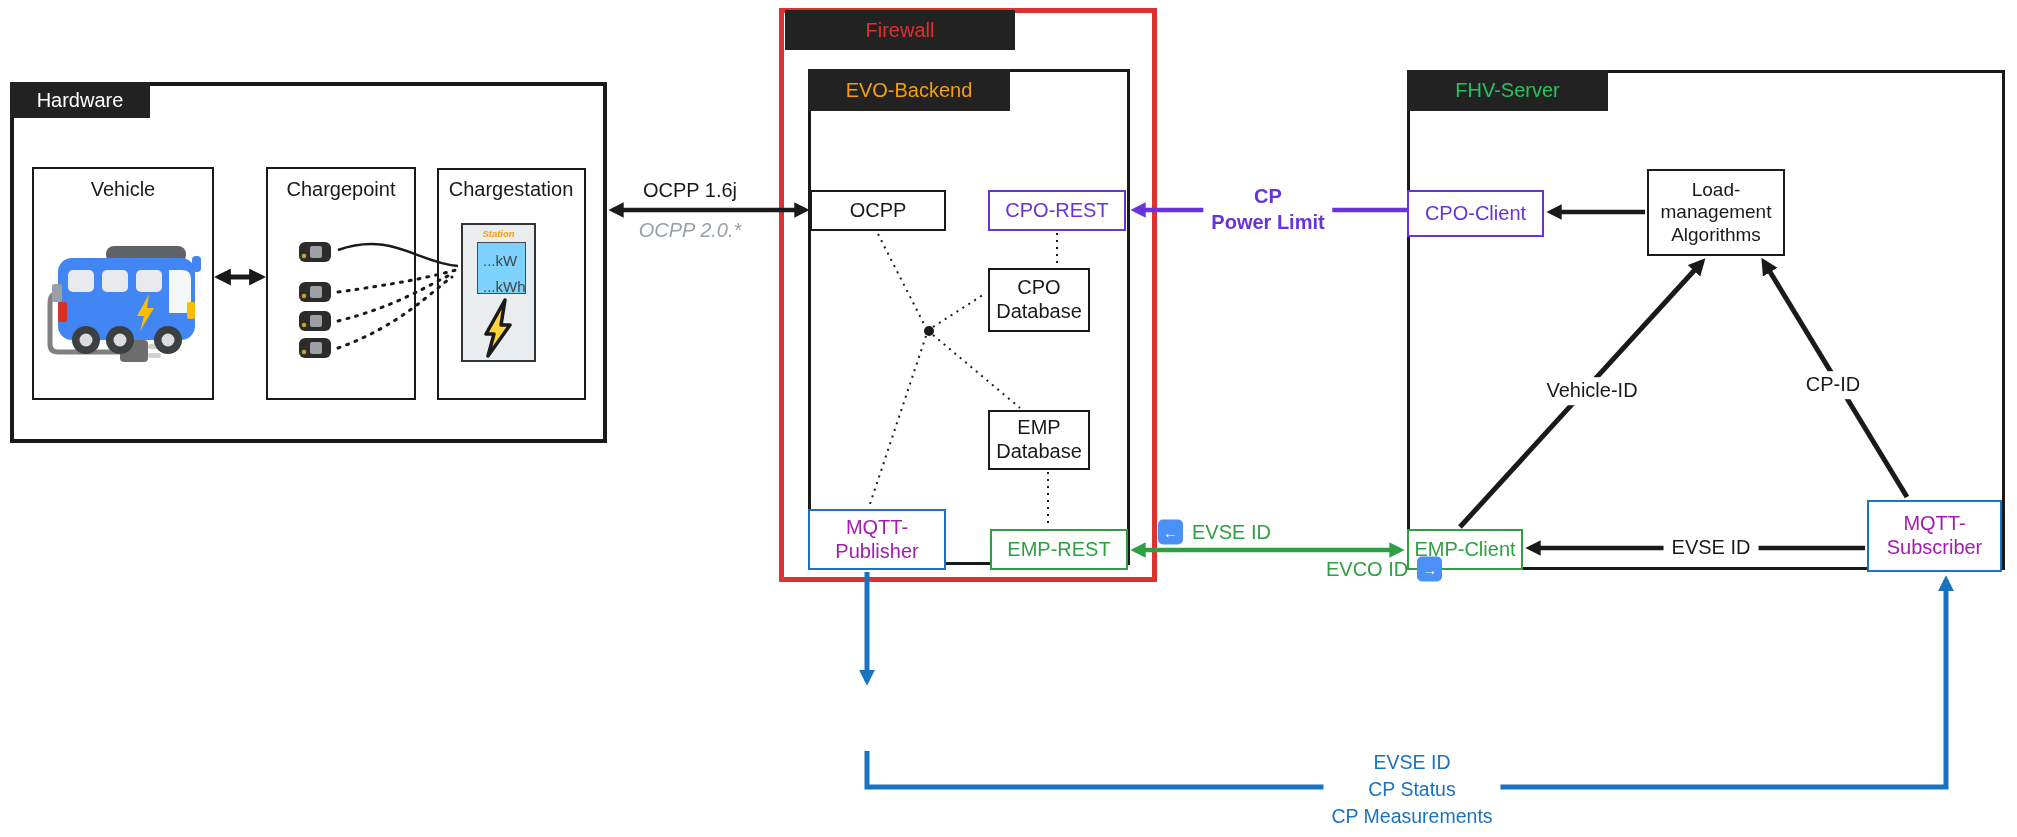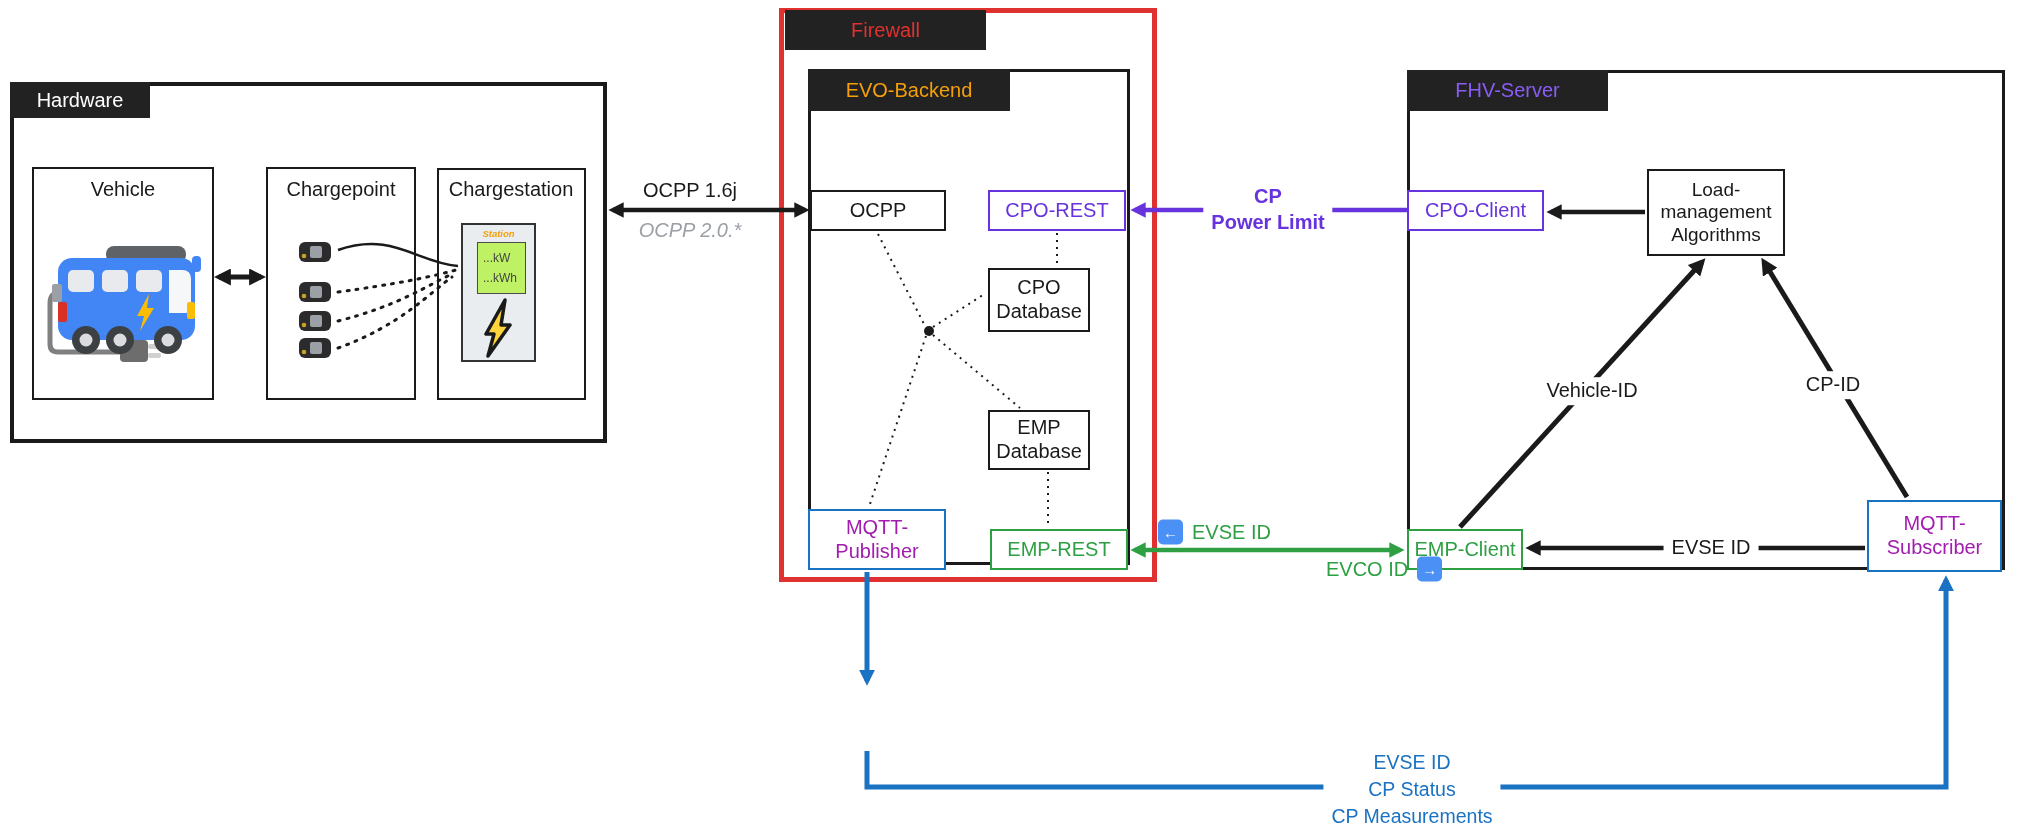--- a/index.html
+++ b/index.html
@@ -28,44 +28,44 @@
   .lbl.purple{color:#6633dd;}
   .lbl.blue{color:#1a72c2;font-size:19.5px;line-height:1.38;}
   .iconlbl{position:absolute;z-index:6;display:flex;align-items:center;gap:9px;transform:translateY(-50%);
            font-size:20px;color:#2ea043;}
   .sqicon{width:25px;height:25px;border-radius:5px;background:#4a90f5;color:#fff;display:flex;
           align-items:center;justify-content:center;font-size:15px;font-weight:bold;line-height:1;}
   
   .station{background:#e9edf0;border:2px solid #333;z-index:2;}
   .station-label{position:absolute;left:0;right:0;top:3px;text-align:center;color:#f59f0b;
                  font-size:9.5px;font-weight:bold;z-index:3;}
-  .readout{position:absolute;background:#bef264;border:1.5px solid #4a4a4a;color:#444;font-size:12px;
+  .readout{position:absolute;background:#7dd3fc;border:1.5px solid #4a4a4a;color:#444;font-size:15px;
            line-height:1.7;padding:5px 0 0 5px;white-space:pre-line;z-index:3;box-sizing:border-box;}
   svg.overlay{position:absolute;left:0;top:0;z-index:5;pointer-events:none;}
 </style>
 </head>
 <body>
 
 <div id="stage">
 
   <div class="abs grp hw" style="left:10px;top:82px;width:597px;height:361px;"></div>
   <div class="abs grp fw" style="left:779px;top:8px;width:378px;height:574px;"></div>
   <div class="abs grp evo" style="left:808px;top:69px;width:322px;height:496px;"></div>
   <div class="abs grp fhv" style="left:1407px;top:70px;width:598px;height:500px;"></div>
 
   <div class="grp-header" style="left:10px;top:82px;width:140px;height:36px;color:#fff;">
       <span>Hardware</span>
     </div>
-  <div class="grp-header" style="left:785px;top:10px;width:201px;height:40px;color:#e03131;">
+  <div class="grp-header" style="left:785px;top:10px;width:230px;height:40px;color:#e03131;">
       <span>Firewall</span>
     </div>
   <div class="grp-header" style="left:808px;top:69px;width:202px;height:42px;color:#f59f0b;">
       <span>EVO-Backend</span>
     </div>
-  <div class="grp-header" style="left:1407px;top:70px;width:201px;height:41px;color:#8b5cf6;">
+  <div class="grp-header" style="left:1407px;top:70px;width:201px;height:41px;color:#22c55e;">
       <span>FHV-Server</span>
     </div>
 
   <div class="abs node" style="left:32px;top:167px;width:182px;height:233px;align-items:flex-start;"></div>
   <div class="lbl" style="left:123px;top:190px;">Vehicle</div>
 
   <div class="abs node" style="left:266px;top:167px;width:150px;height:233px;"></div>
   <div class="lbl" style="left:341px;top:190px;">Chargepoint</div>
 
   <div class="abs node" style="left:437px;top:168px;width:149px;height:232px;"></div>
@@ -80,21 +80,21 @@
   <div class="abs node" style="left:810px;top:190px;width:136px;height:41px;">OCPP</div>
   <div class="abs node purple" style="left:988px;top:190px;width:138px;height:41px;">CPO-REST</div>
   <div class="abs node" style="left:988px;top:268px;width:102px;height:64px;">CPO
 Database</div>
   <div class="abs node" style="left:988px;top:410px;width:102px;height:60px;">EMP
 Database</div>
   <div class="abs node blue" style="left:808px;top:509px;width:138px;height:61px;">MQTT-
 Publisher</div>
   <div class="abs node green" style="left:990px;top:529px;width:138px;height:41px;">EMP-REST</div>
 
-  <div class="abs node purple" style="left:1407px;top:190px;width:137px;height:41px;">CPO-Client</div>
+  <div class="abs node purple" style="left:1407px;top:190px;width:137px;height:47px;">CPO-Client</div>
   <div class="abs node" style="left:1647px;top:169px;width:138px;height:87px;font-size:19px;">Load-
 management
 Algorithms</div>
   <div class="abs node green" style="left:1407px;top:529px;width:116px;height:41px;">EMP-Client</div>
   <div class="abs node blue" style="left:1867px;top:500px;width:135px;height:72px;">MQTT-
 Subscriber</div>
 
 
   <svg class="overlay" width="2017" height="837" viewBox="0 0 2017 837">
     <defs>

